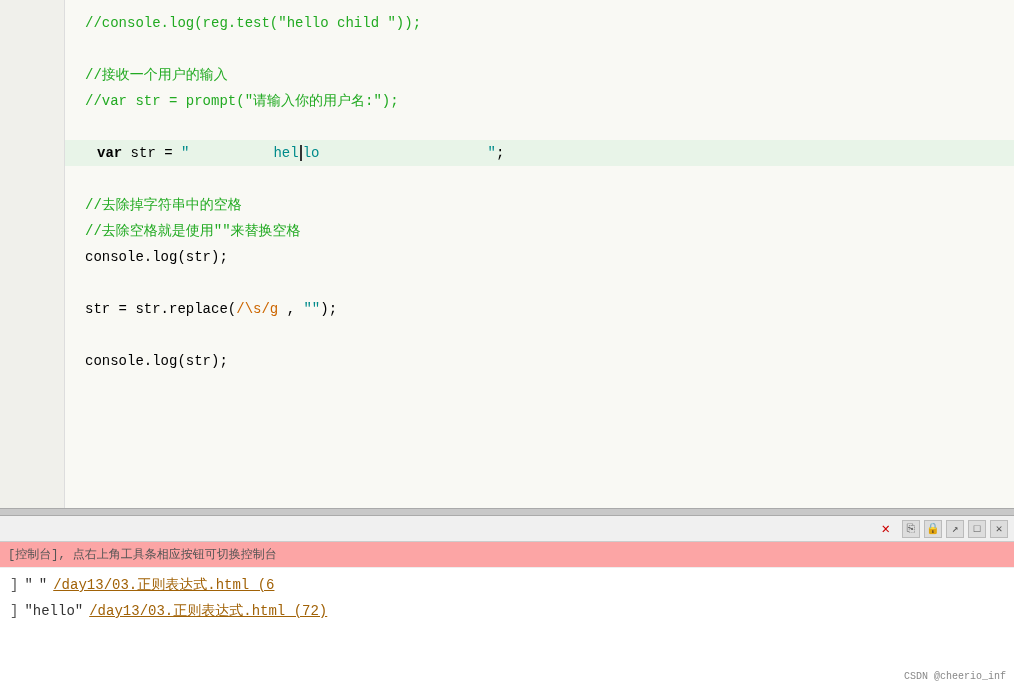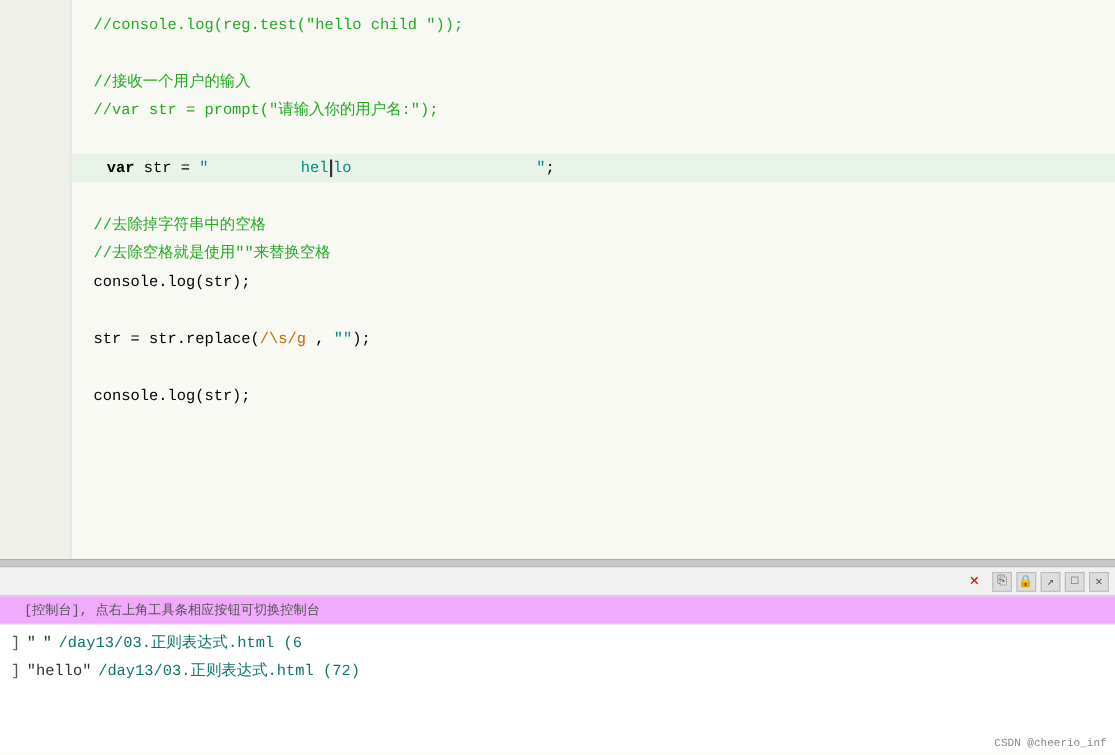--- a/index.html
+++ b/index.html
@@ -110,22 +110,22 @@
       display: flex;
       align-items: center;
       justify-content: center;
       font-size: 11px;
       color: #555;
     }
 
     .console-hint {
       font-size: 12px;
       color: #555;
-      padding: 4px 22px;
-      background: #f0abfc;
+      padding: 4px 8px;
+      background: #fca5a5;
       border-bottom: 1px solid #eee;
     }
 
     .console-output {
       flex: 1;
       overflow: hidden;
       padding: 4px 10px;
       font-family: 'Courier New', Courier, monospace;
       font-size: 14px;
     }
@@ -133,21 +133,21 @@
     .console-row {
       display: flex;
       align-items: baseline;
       height: 26px;
       line-height: 26px;
       gap: 6px;
     }
 
     .console-bracket { color: #555; }
     .console-string { color: #333; }
-    .console-link { color: #0f766e; cursor: pointer; }
+    .console-link { color: #a16207; text-decoration: underline; cursor: pointer; }
     .console-hello-spaced { letter-spacing: 8px; color: #333; }
 
     .watermark {
       position: absolute;
       bottom: 4px;
       right: 8px;
       font-size: 10px;
       color: #888;
     }
 

